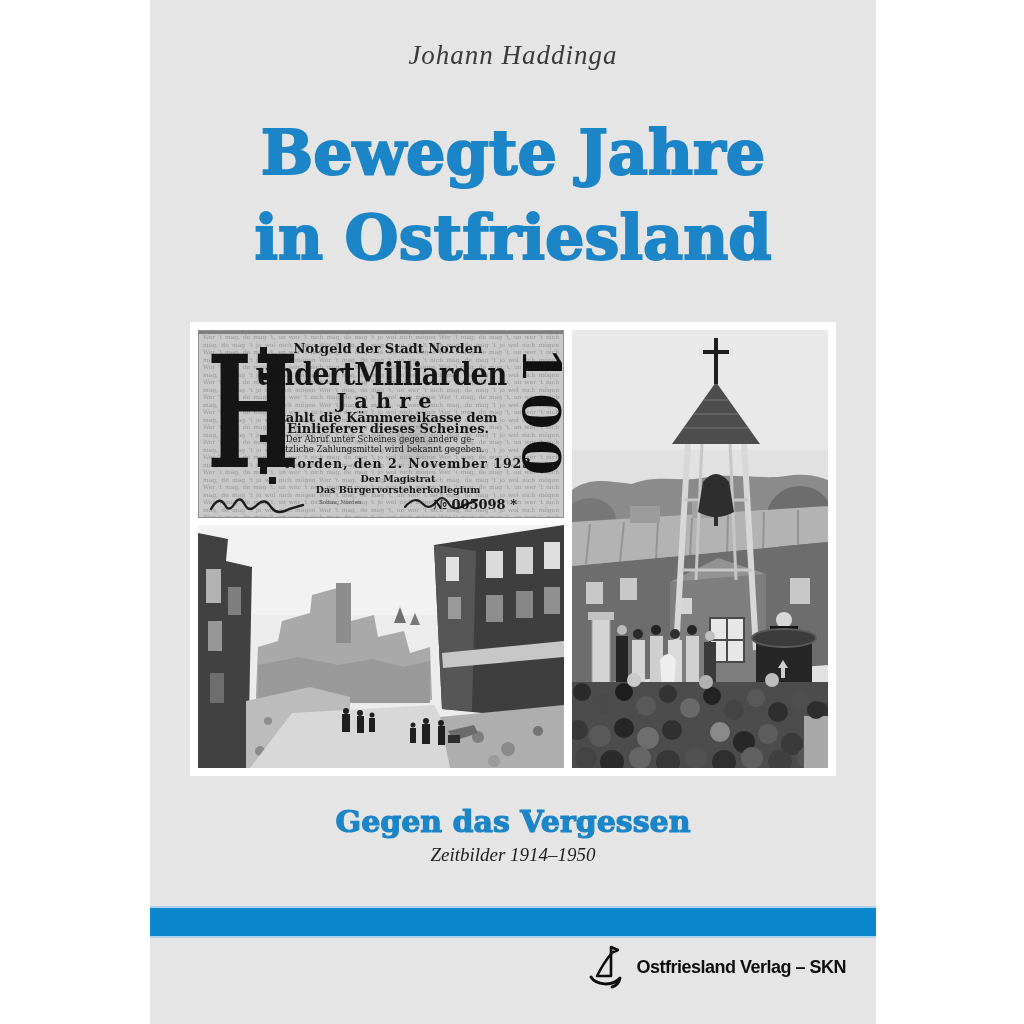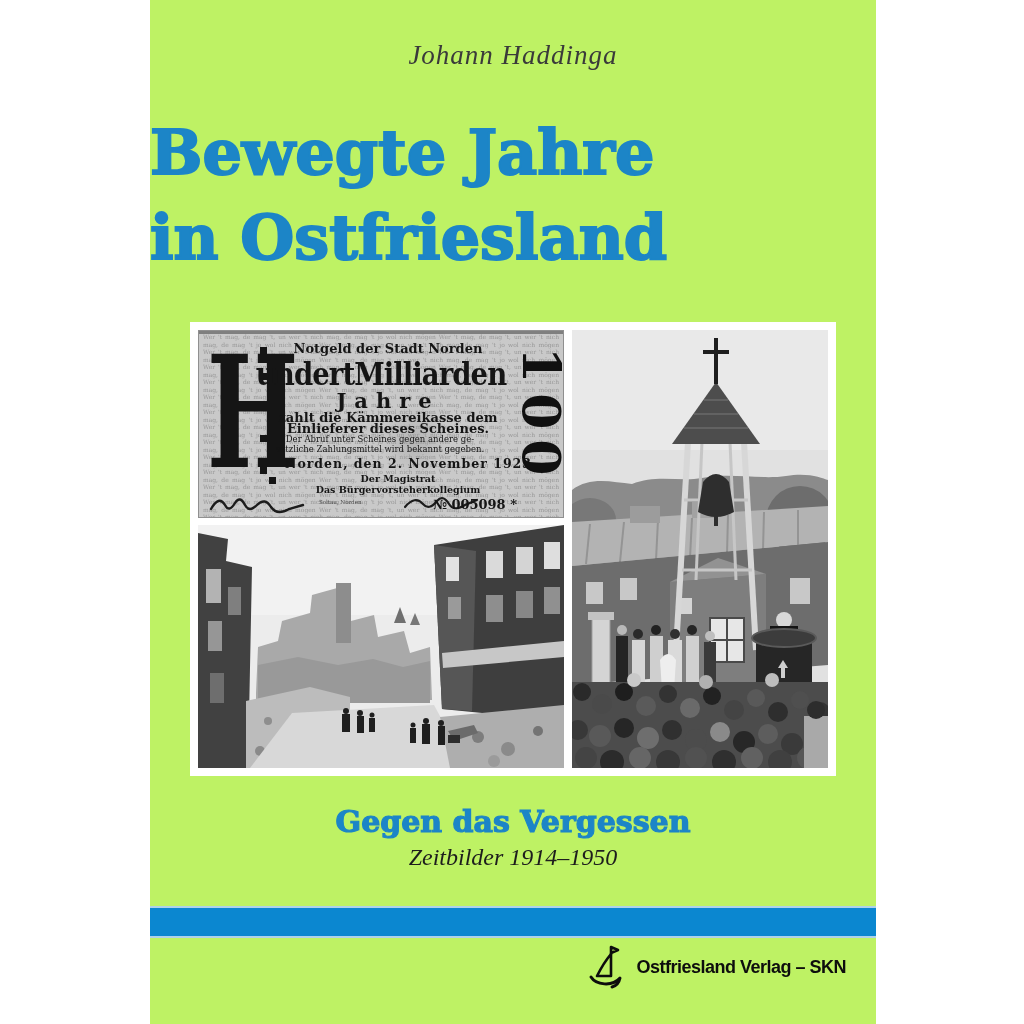--- a/index.html
+++ b/index.html
@@ -1,25 +1,25 @@
 <!DOCTYPE html>
 <html><head>
 <meta charset="utf-8">
 <style>
   html,body{margin:0;padding:0;}
   body{width:1024px;height:1024px;background:#ffffff;position:relative;
        font-family:"Liberation Sans",sans-serif;overflow:hidden;}
 
-  .cover{position:absolute;left:150px;top:0;width:726px;height:1024px;background:#bef264;}
+  .cover{position:absolute;left:150px;top:0;width:726px;height:1024px;background:#e5e5e5;}
 
   .author{position:absolute;top:40px;left:0;width:100%;text-align:center;
           font-family:"Liberation Serif",serif;font-style:italic;font-size:27px;
           color:#3a3a3a;letter-spacing:1px;}
 
-  .title{position:absolute;top:110px;left:0;width:100%;text-align:left;
+  .title{position:absolute;top:110px;left:0;width:100%;text-align:center;
          font-family:"DejaVu Serif",serif;font-weight:900;font-size:62px;line-height:85px;
          color:#1c85c7;-webkit-text-stroke:2px #1c85c7;letter-spacing:0px;}
 
   
   .collage{position:absolute;left:40px;top:322px;width:646px;height:454px;background:#ffffff;}
   .photo{position:absolute;overflow:hidden;}
   .photo svg{display:block;}
   .photo-banknote{left:8px;top:8px;width:366px;height:188px;background:#c9c9c9;
     border:1px solid #909090;box-sizing:border-box;
     background-image:radial-gradient(circle 50px at 215px 110px,rgba(0,0,0,.10),rgba(0,0,0,0) 70%);
@@ -47,21 +47,21 @@
   .note-signatures{position:absolute;left:6px;bottom:0px;}
   .note-100{position:absolute;right:2px;top:16px;writing-mode:vertical-rl;
             font-size:52px;font-weight:bold;letter-spacing:10px;line-height:40px;color:#101010;}
   .note-serial{position:absolute;right:46px;bottom:5px;font-size:13px;font-weight:bold;}
   .note-printer{position:absolute;left:120px;bottom:12px;font-size:5.5px;color:#4a4a4a;}
 
   .subtitle{position:absolute;top:804px;left:0;width:100%;text-align:center;
             font-family:"DejaVu Serif",serif;font-weight:900;font-size:30px;
             color:#1c85c7;-webkit-text-stroke:1.2px #1c85c7;}
   .zeitbilder{position:absolute;top:844px;left:0;width:100%;text-align:center;
-              font-family:"Liberation Serif",serif;font-style:italic;font-size:24px;color:#1d1d1d;}
+              font-family:"Liberation Serif",serif;font-style:italic;font-size:19px;color:#1d1d1d;}
 
   .stripe{position:absolute;top:908px;left:0;width:726px;height:28px;background:#0b87d0;
           box-shadow:0 -2px 0 #aed2ea,0 2px 0 #aed2ea;}
 
   .series{position:absolute;left:30px;top:950px;font-family:"Liberation Serif",serif;
           font-style:italic;font-size:28px;color:#2b2b2b;}
   .publisher{position:absolute;right:30px;top:944px;display:flex;align-items:center;gap:9px;}
   .publisher-label{font-size:18px;font-weight:bold;color:#0d0d0d;letter-spacing:-0.5px;
                    font-family:"Liberation Sans",sans-serif;}
 </style>

